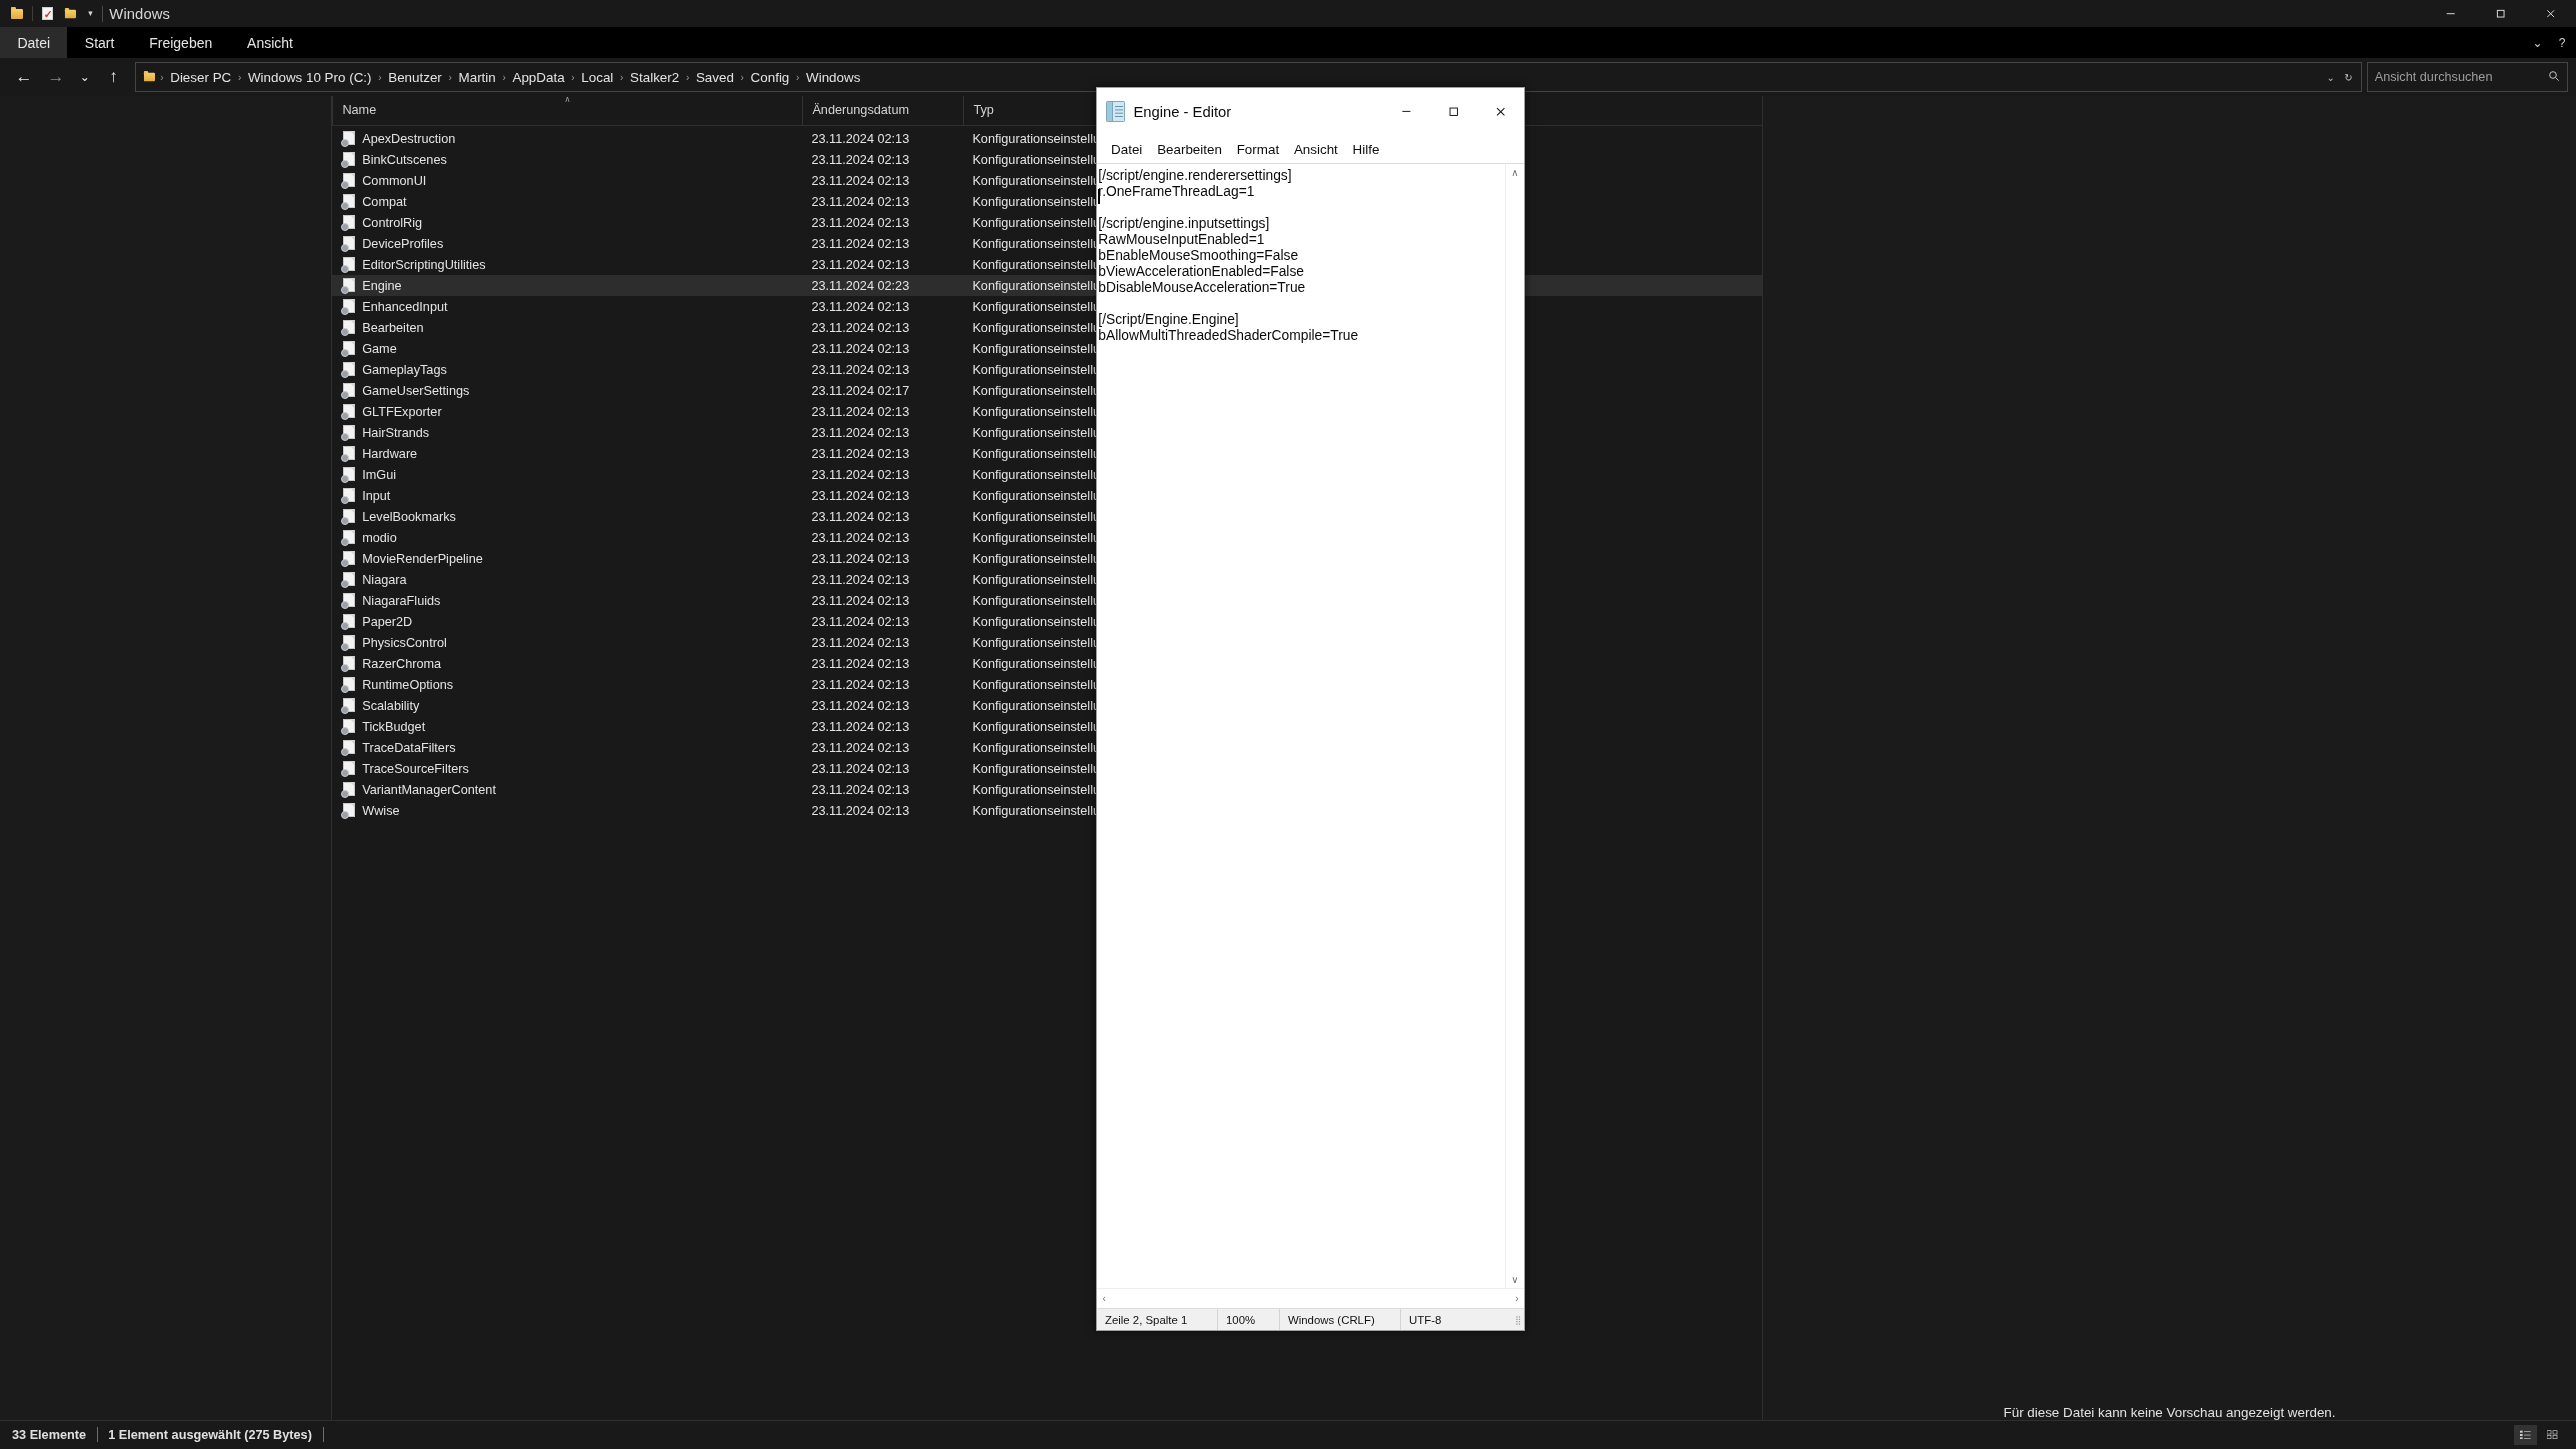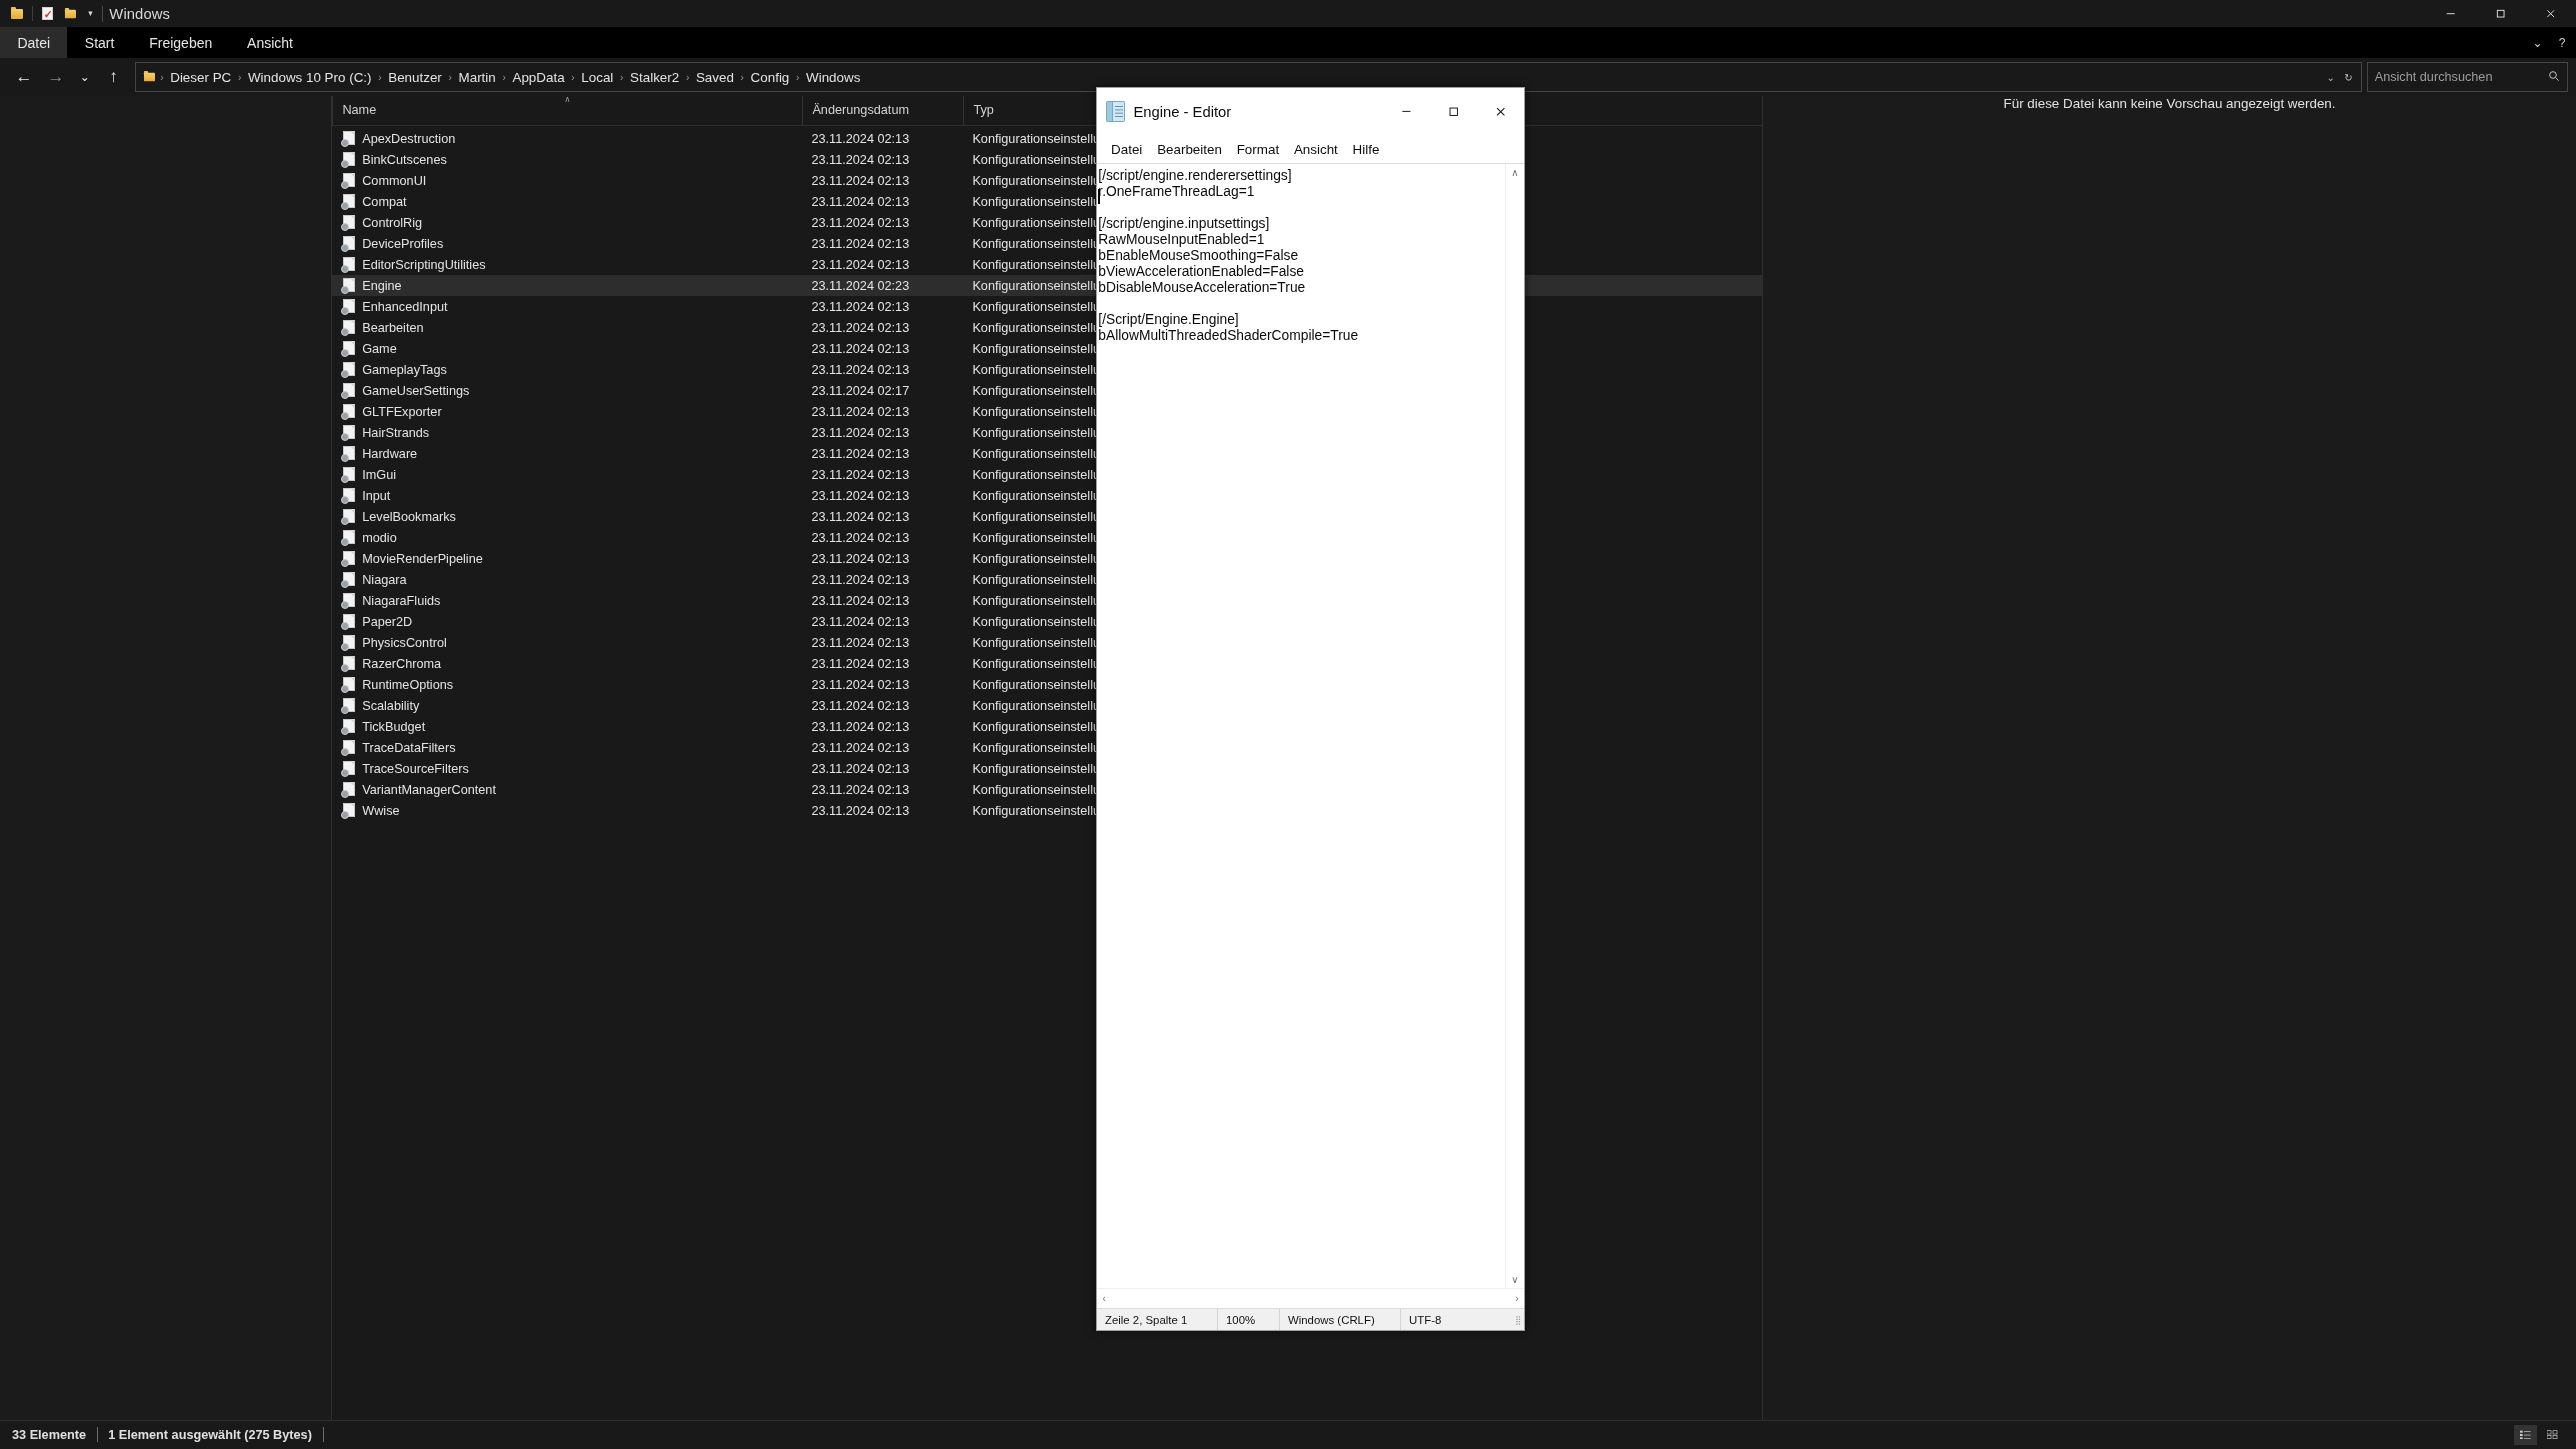--- a/index.html
+++ b/index.html
@@ -117,21 +117,21 @@
   .searchbox .ph { color: #9d9d9d; font-size: 12.7px; flex: 1 1 auto; }
   .searchbox .si { color: #cfcfcf; font-size: 12px; }
 
   
   .ex-body { flex: 1 1 auto; display: flex; min-height: 0; background: #191919; }
   .navpane { width: 332px; flex: 0 0 332px; background: #1b1b1b; border-right: 0.7px solid #2f2f2f; }
   .listpane { flex: 1 1 auto; display: flex; flex-direction: column; min-width: 0; background: #191919; position: relative;}
   .previewpane {
     width: 814px; flex: 0 0 814px; background: #1b1b1b;
     border-left: 0.7px solid #2f2f2f;
-    display: flex; align-items: flex-start; justify-content: center;
+    display: flex; align-items: flex-end; justify-content: center;
     color: #e2e2e2; font-size: 13.4px;
   }
 
   
   .colhead {
     height: 29.5px; flex: 0 0 29.5px; display: flex; align-items: stretch;
     border-bottom: 0.7px solid #2f2f2f; position: relative;
   }
   .col {
     display: flex; align-items: center; color: #d3d3d3; font-size: 12.7px;

